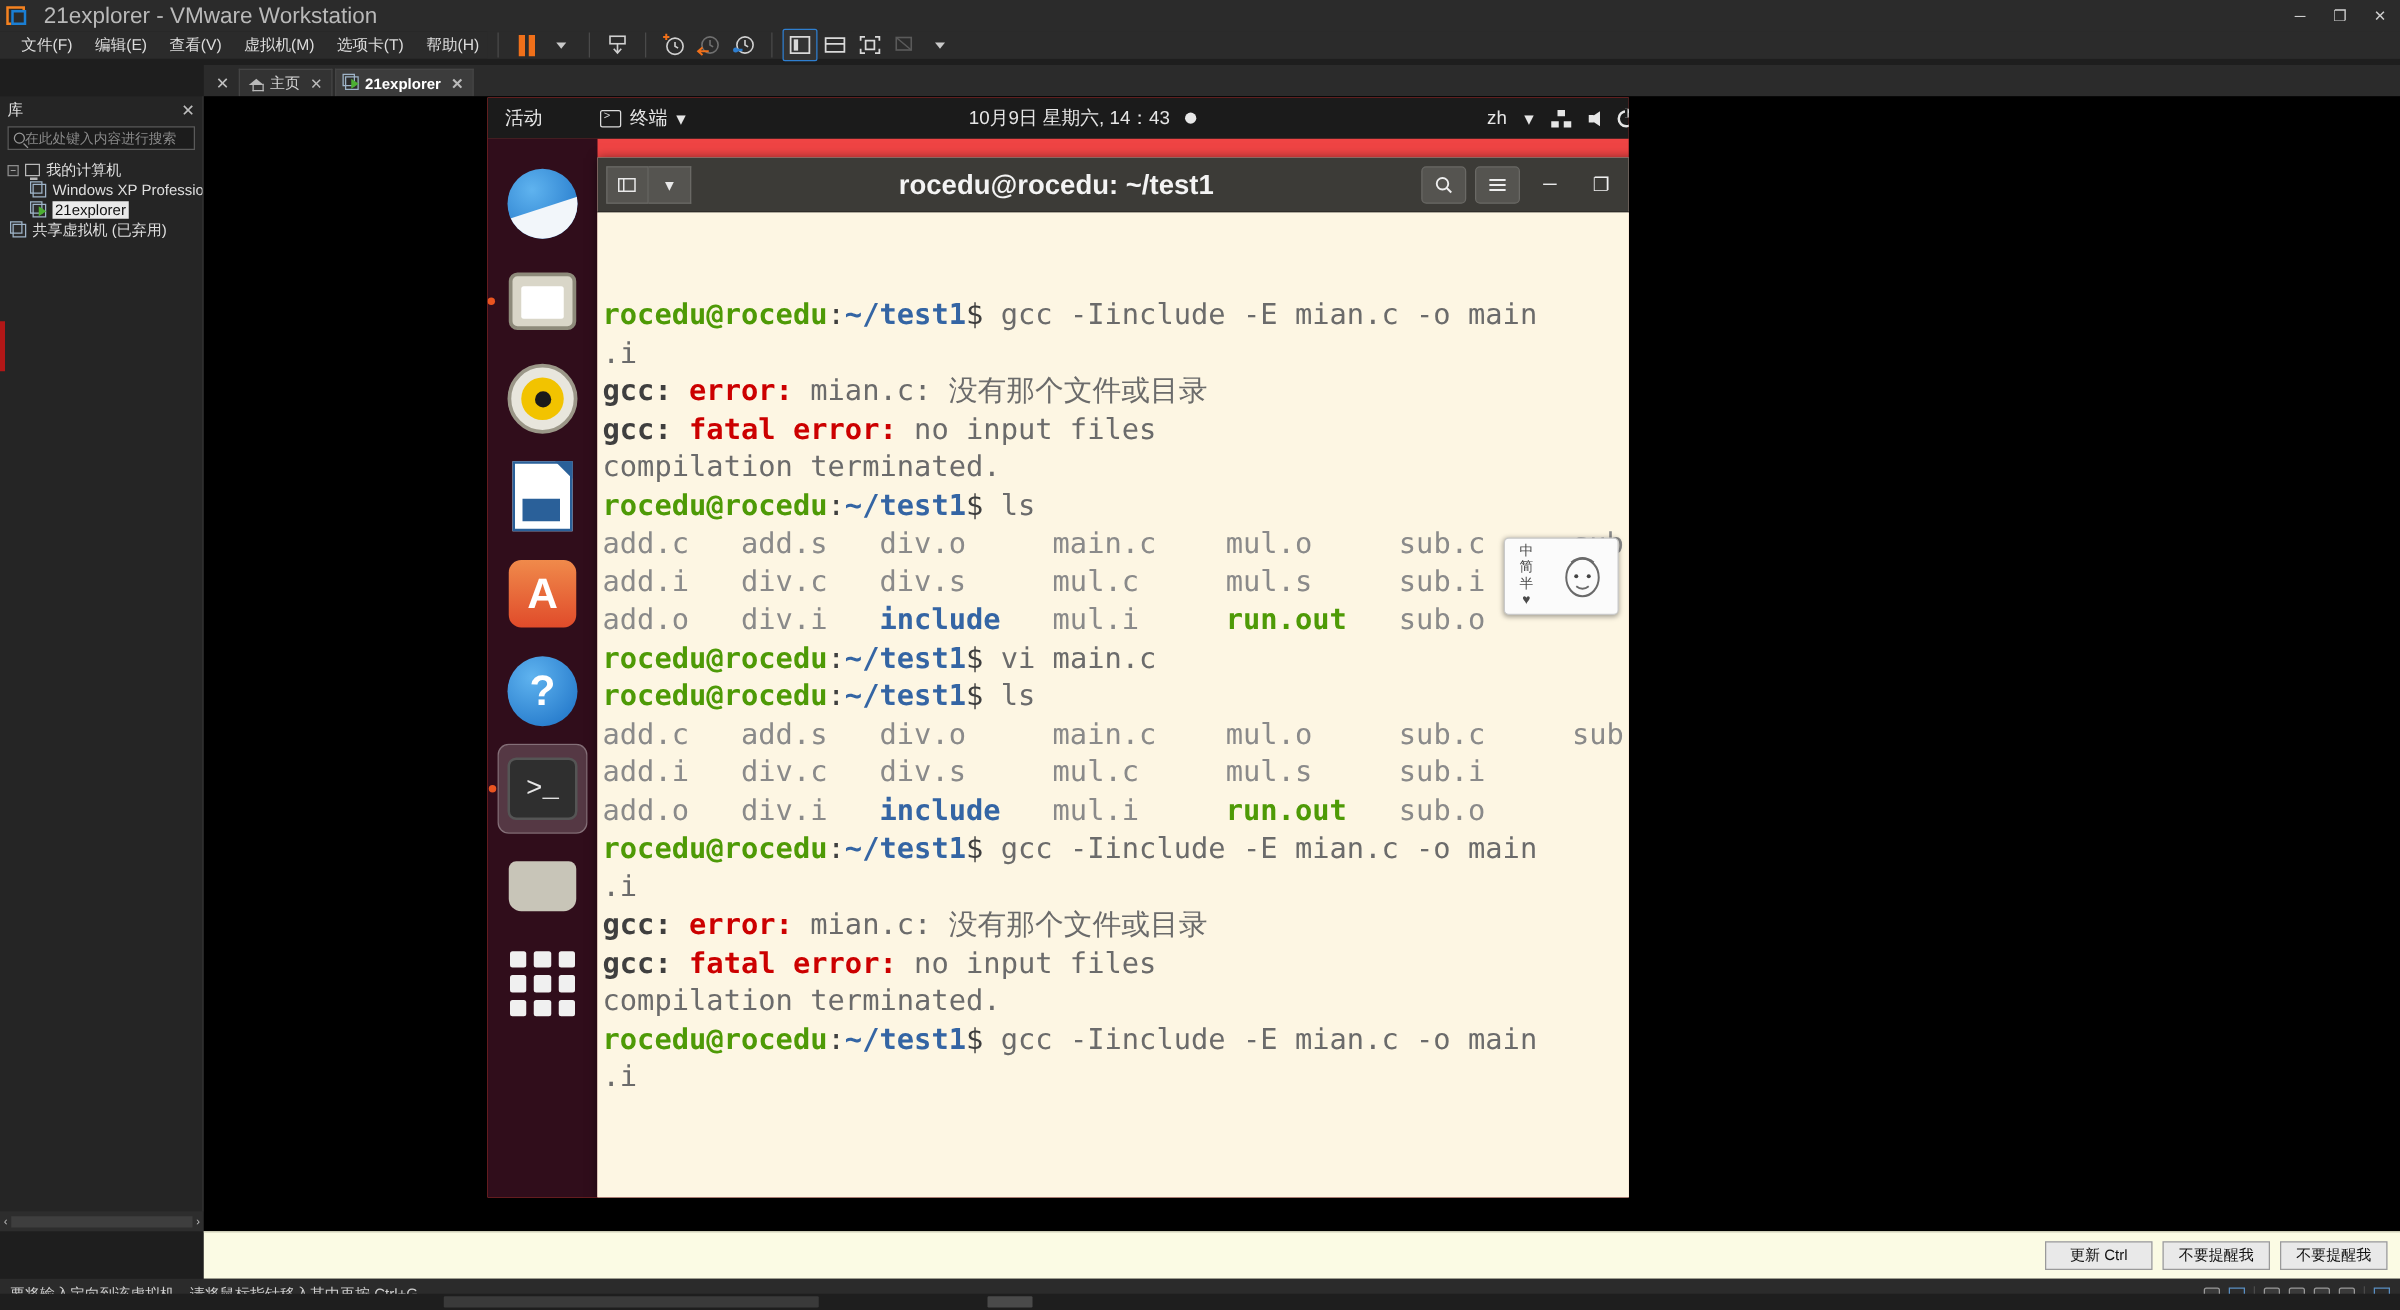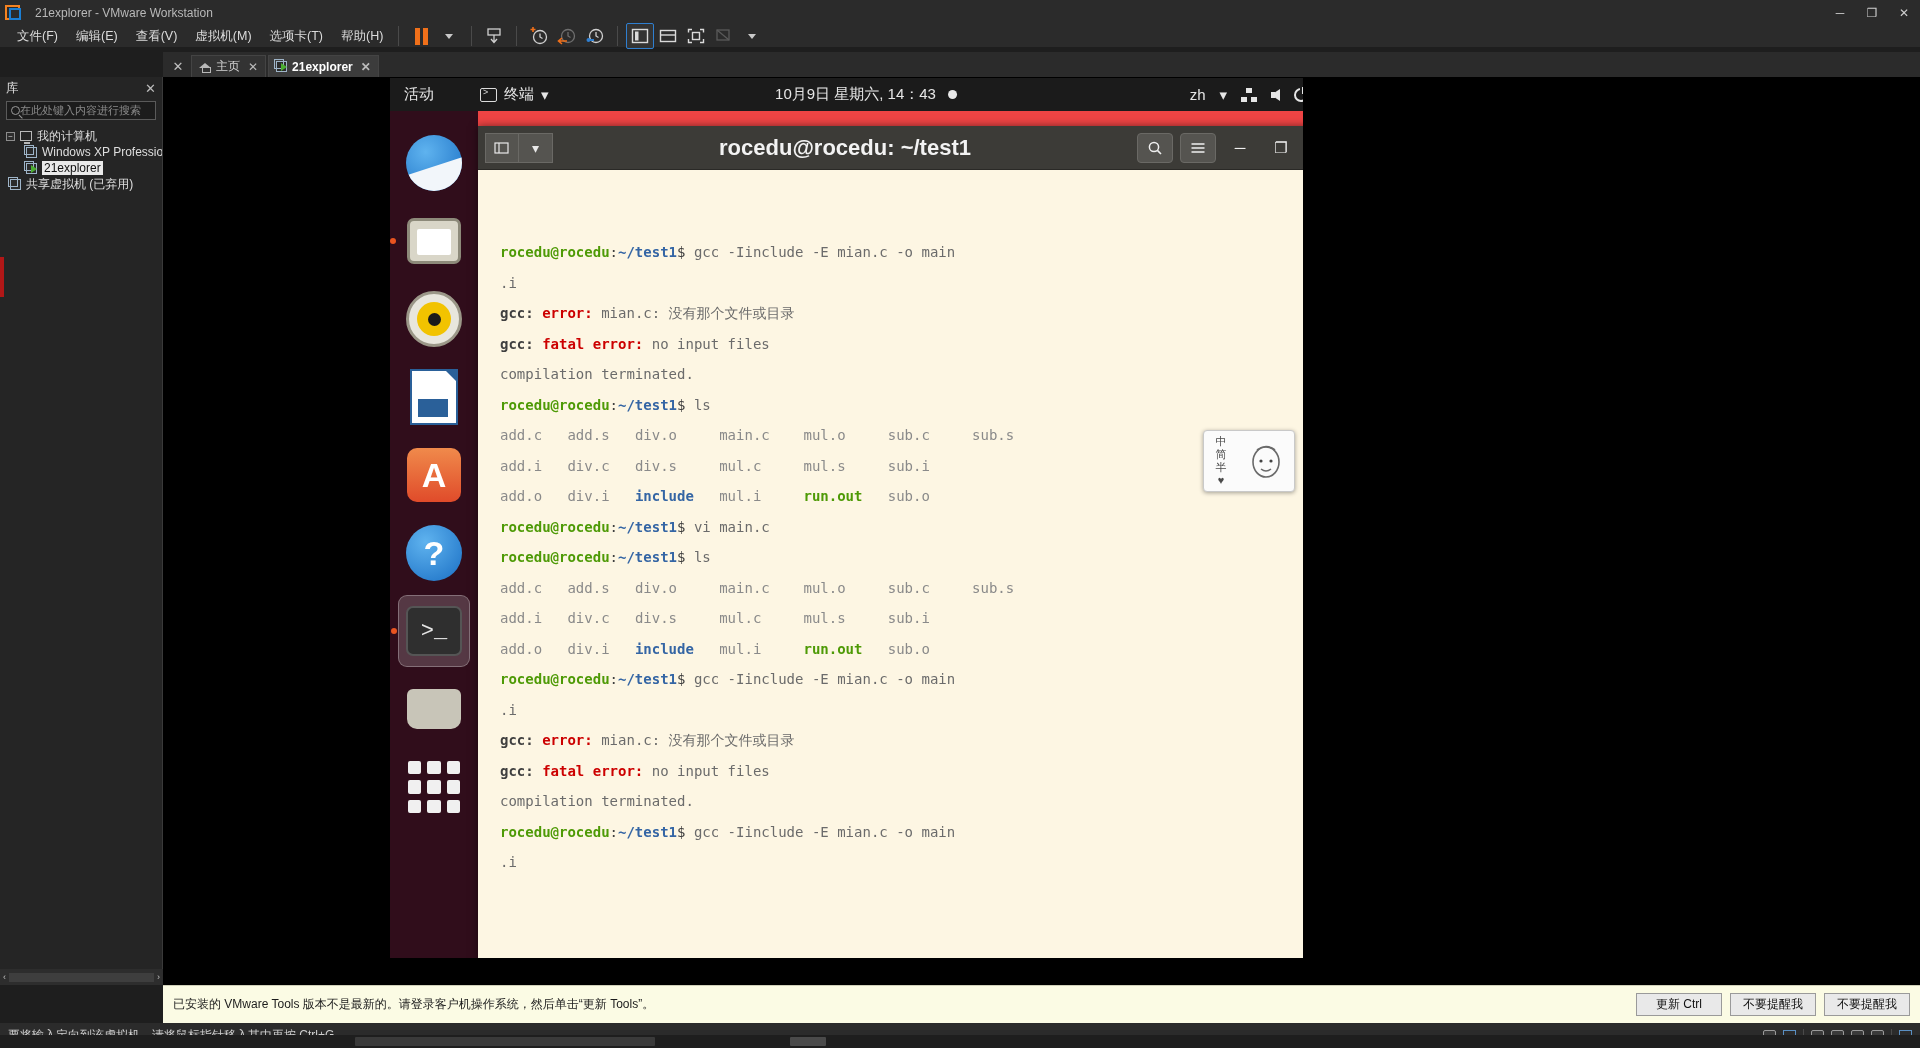--- a/index.html
+++ b/index.html
@@ -12,21 +12,21 @@
   #app { position:relative; width:1920px; height:1048px; }
 
   
   .titlebar {
     position:absolute; left:0; top:0; width:1920px; height:25px;
     background:#2b2b2b; display:flex; align-items:center;
   }
   .tb-logo { width:22px; height:18px; margin-left:5px; position:relative; }
   .tb-logo .sq1{position:absolute;left:0;top:1px;width:15px;height:15px;border:2px solid #f58220;}
   .tb-logo .sq2{position:absolute;left:4px;top:4px;width:12px;height:12px;border:2px solid #1b7fd4;background:#2b2b2b;}
-  .tb-title { margin-left:8px; font-size:12px; color:#b9b9b9; }
+  .tb-title { margin-left:8px; font-size:18px; color:#b9b9b9; }
   .tb-ctrls { margin-left:auto; display:flex; }
   .tb-btn { width:32px;height:25px;display:flex;align-items:center;justify-content:center;color:#cfcfcf;font-size:12px;}
 
   
   .menubar {
     position:absolute; left:0; top:25px; width:1920px; height:22px;
     background:#2b2b2b; display:flex; align-items:center; padding-left:8px;
   }
   .menuitem { font-size:12.5px; color:#dcdcdc; padding:2px 9px; }
   .tsep{width:1px;height:20px;background:#4a4a4a;margin:0 8px;}
@@ -135,21 +135,21 @@
   .tb-sq{width:34px;height:30px;background:#555450;border:1px solid #6a6965;display:flex;align-items:center;justify-content:center;color:#e9e9e9;font-size:14px;}
   .tb-sq.r{border-left:none;}
   .termtitle{flex:1;text-align:center;color:#f3f3f3;font-size:22px;font-weight:bold;}
   .tbtn-r{width:36px;height:30px;border-radius:4px;background:#555450;border:1px solid #6a6965;display:flex;align-items:center;justify-content:center;color:#efefef;font-size:15px;}
   .tbtn-flat{width:34px;height:30px;display:flex;align-items:center;justify-content:center;color:#efefef;font-size:15px;}
   .tbtn-close{width:30px;height:30px;border-radius:50%;background:#e0492c;color:#fff;display:flex;align-items:center;justify-content:center;font-size:16px;}
 
   .termbody{
     position:relative;height:788px;background:#fdf6e3;overflow:hidden;
     font-family:"DejaVu Sans Mono","Liberation Mono",monospace;
-    font-size:14px; line-height:30.5px; padding:6px 0 0 20px;
+    font-size:23px; line-height:30.5px; padding:6px 0 0 2px;
     white-space:pre;
   }
   .termbody .ln{ padding-left:2px; }
   .c-user{color:#4e9a06;font-weight:bold;}
   .c-colon{color:#3f3f3f;}
   .c-path{color:#3465a4;font-weight:bold;}
   .c-dollar{color:#3f3f3f;}
   .c-cmd{color:#6b6b6b;}
   .c-gcc{color:#3f3f3f;font-weight:bold;}
   .c-err{color:#cc0000;font-weight:bold;}
@@ -461,21 +461,20 @@
             <circle cx="26" cy="21" r="1.6" fill="#444"></circle>
             <path d="M16 29 Q21 33 26 29" fill="none" stroke="#6a6a6a" stroke-width="1.5"></path>
           </svg>
         </div>
       </div>
 
     </div>
   </div>
 
   <div class="notify">
-    <span class="msg">已安装的 VMware Tools 版本不是最新的。请登录客户机操作系统，然后单击“更新 Tools”。</span>
     <span class="btns">
       <span class="nbtn">更新 Ctrl</span>
       <span class="nbtn">不要提醒我</span>
       <span class="nbtn">不要提醒我</span>
     </span>
   </div>
 
   <div class="statusbar">
     <span class="st">要将输入定向到该虚拟机，请将鼠标指针移入其中再按 Ctrl+G。</span>
     <span class="icons">

